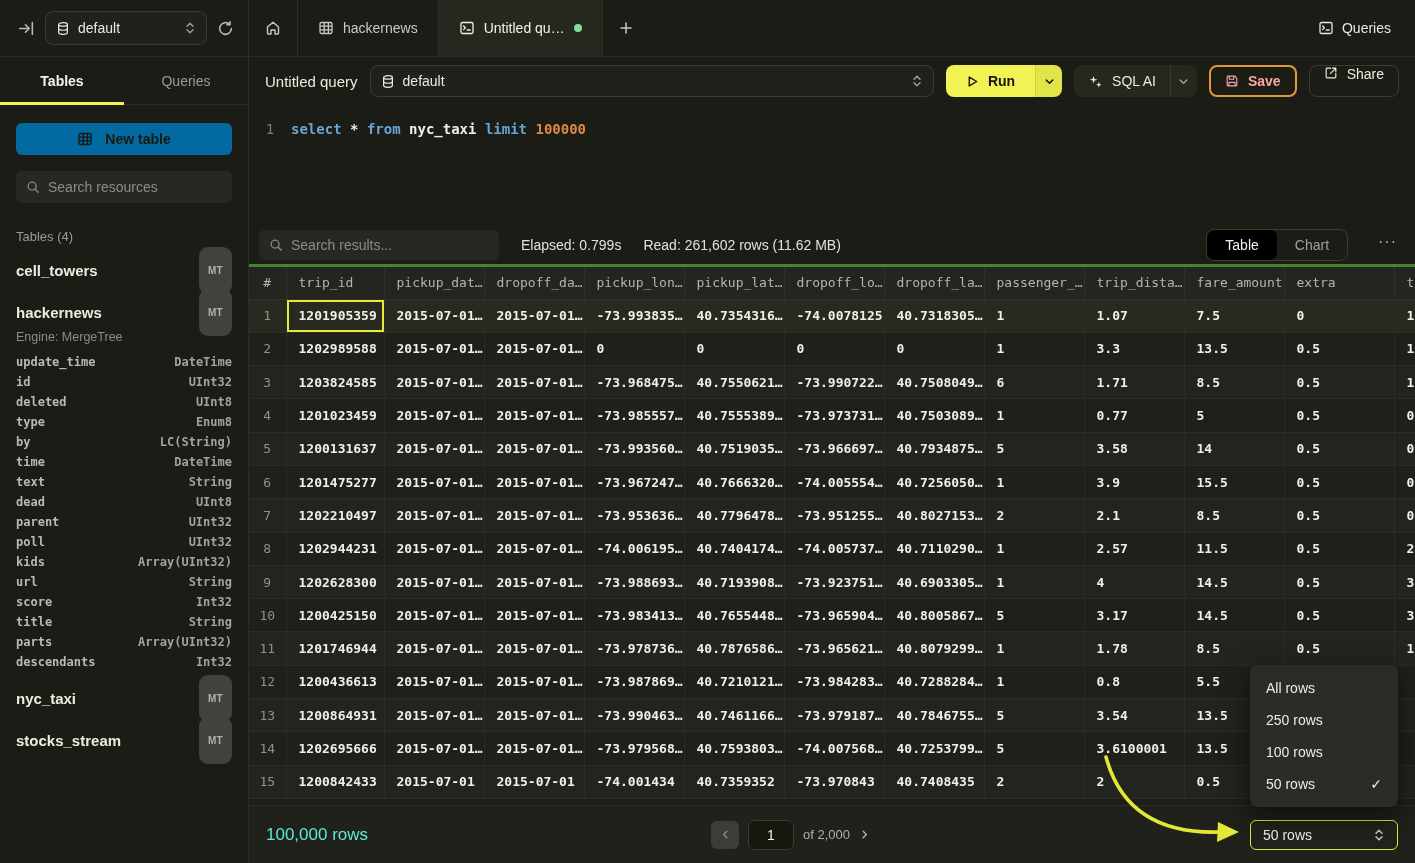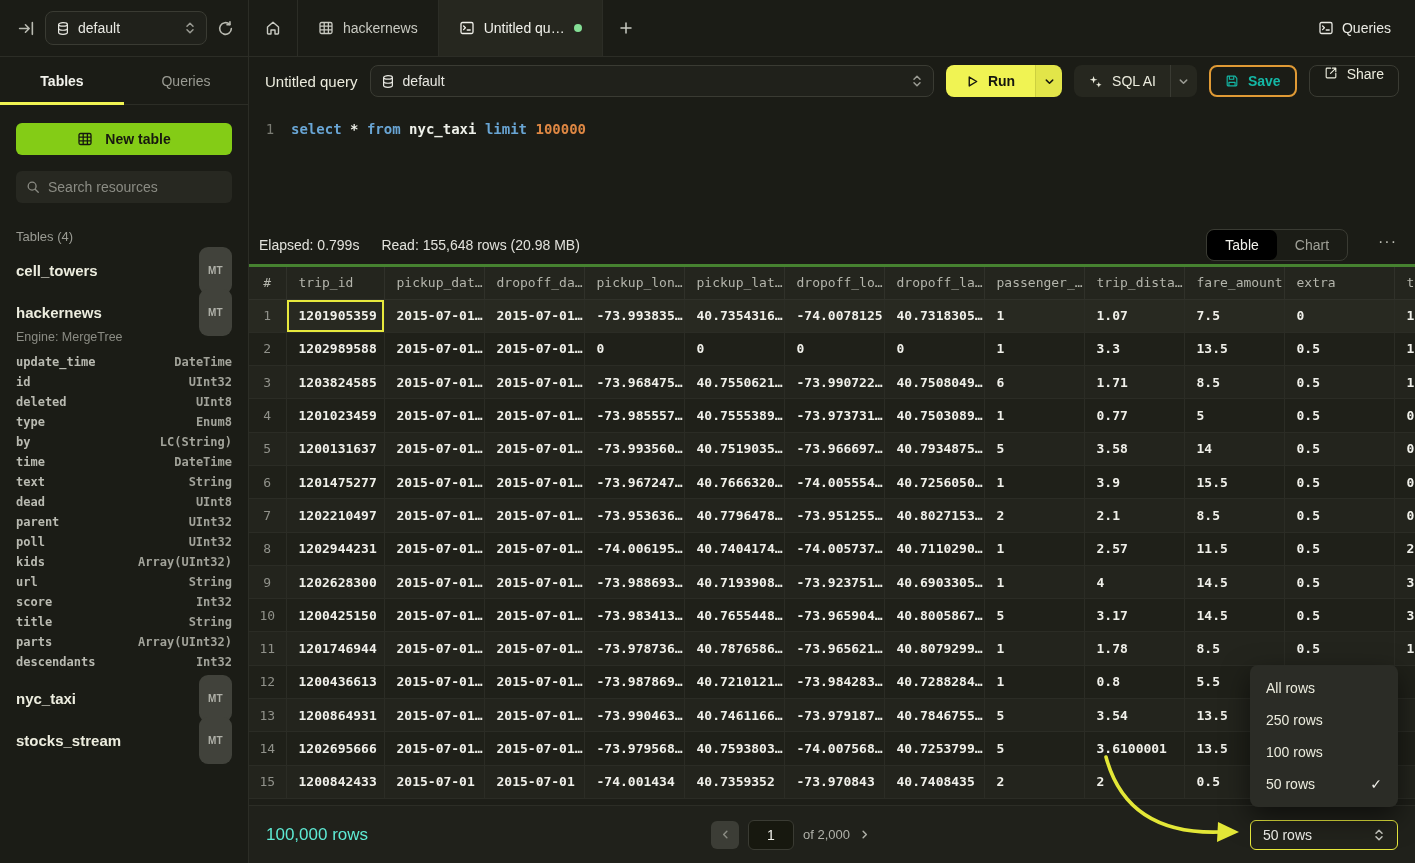--- a/index.html
+++ b/index.html
@@ -27,21 +27,21 @@
   .shell { display:flex; height:806px; }
   .sidebar { width:249px; flex:none; border-right:1px solid #2c2d26; display:flex; flex-direction:column; }
   .main { flex:1; display:flex; flex-direction:column; position:relative; min-width:0; }
 
   
   .side-tabs { height:48px; display:flex; border-bottom:1px solid #2c2d26; position:relative; flex:none; }
   .side-tab { flex:1; display:flex; align-items:center; justify-content:center; font-size:14px; color:#9a9b93; cursor:pointer; }
   .side-tab.active { color:#f2f2ec; font-weight:600; }
   .side-tabs .underline { position:absolute; left:0; bottom:-1px; width:50%; height:3px; background:#f0f353; }
   .side-body { padding:18px 16px; overflow:hidden; }
-  .new-table-btn { width:100%; height:32px; background:#84cc16; color:#17180f; border:none; border-radius:6px; font-size:14px; font-weight:700; display:flex; align-items:center; justify-content:center; gap:12px; cursor:pointer; font-family:inherit; }
+  .new-table-btn { width:100%; height:32px; background:#0369a1; color:#17180f; border:none; border-radius:6px; font-size:14px; font-weight:700; display:flex; align-items:center; justify-content:center; gap:12px; cursor:pointer; font-family:inherit; }
   .search-box { margin-top:16px; height:32px; background:#272821; border-radius:6px; display:flex; align-items:center; gap:8px; padding:0 10px; color:#8b8c84; }
   .search-box input { background:transparent; border:none; outline:none; color:#cfcfc8; font-size:14px; width:100%; font-family:inherit; }
   .search-box input::placeholder { color:#8b8c84; }
   .section-label { margin-top:26px; font-size:13px; color:#9a9b93; }
   .table-item { margin-top:10px; height:32px; display:flex; align-items:center; justify-content:space-between; cursor:pointer; }
   .table-item .tname { font-size:15px; font-weight:600; color:#ececе6; color:#ececde; }
   .badge { background:#41423b; color:#b0b1a9; font-size:10px; font-weight:700; border-radius:9px; padding:18px 9px; letter-spacing:.3px; }
   .engine-line { font-size:12.5px; color:#8b8c84; margin:2px 0 8px; }
   .schema-list { margin-bottom:6px; }
   .schema-row { display:flex; justify-content:space-between; height:20px; align-items:center; font-family:"DejaVu Sans Mono", monospace; font-size:12px;font-weight:bold; }
@@ -50,21 +50,21 @@
 
   
   .query-header { height:48px; flex:none; display:flex; align-items:center; padding:0 16px; gap:12px; }
   .query-title { font-size:15px; color:#ececde; margin-right:auto; }
   .qh-db { width:165px; height:32px; }
   .split-btn { display:flex; height:32px; border-radius:8px; overflow:hidden; cursor:pointer; }
   .run-main { background:#f0f353; color:#15160f; display:flex; align-items:center; gap:9px; padding:0 20px; font-weight:700; font-size:14px; }
   .run-caret { background:#e2e549; color:#15160f; width:27px; display:flex; align-items:center; justify-content:center; border-left:1px solid #cdd03f; }
   .ai-main { background:#26271f; color:#ececde; display:flex; align-items:center; gap:9px; padding:0 14px; font-size:14px; }
   .ai-caret { background:#26271f; color:#9a9b93; width:27px; display:flex; align-items:center; justify-content:center; border-left:1px solid #3a3b33; }
-  .save-btn { height:32px; border:2px solid #e09a35; background:transparent; color:#14b8a6; border-radius:8px; display:flex; align-items:center; gap:9px; padding:0 14px; font-size:14px; font-weight:600; cursor:pointer; font-family:inherit; }
+  .save-btn { height:32px; border:2px solid #e09a35; background:transparent; color:#fca5a5; border-radius:8px; display:flex; align-items:center; gap:9px; padding:0 14px; font-size:14px; font-weight:600; cursor:pointer; font-family:inherit; }
   .share-btn { height:32px; border:1px solid #3a3b33; background:transparent; color:#ececde; border-radius:8px; display:flex; align-items:flex-start; gap:9px; padding:0 14px; font-size:14px; cursor:pointer; font-family:inherit; }
 
   
   .editor { height:120px; flex:none; padding-top:16px; display:flex; font-family:"DejaVu Sans Mono", monospace; font-size:14px; cursor:text; }
   .gutter { width:42px; flex:none; text-align:center; color:#7a7b73; }
   .code-line { font-weight:600; }
   .tok-kw { color:#69a5d4; }
   .tok-plain { color:#eef0e9; font-weight:700; }
   .tok-num { color:#de8743; }
 
@@ -347,22 +347,29 @@
         <span>Share</span>
       </button>
     </div>
 
     <div class="editor">
       <div class="gutter">1</div>
       <div class="code-line" id="sql-line"><span class="tok-kw">select </span><span class="tok-plain">* </span><span class="tok-kw">from </span><span class="tok-plain">nyc_taxi </span><span class="tok-kw">limit </span><span class="tok-num">100000</span></div>
     </div>
 
     <div class="results-bar">
+      <div class="search-box results-search">
+        <svg class="ic" width="14" height="14" viewBox="0 0 16 16" fill="none" stroke="currentColor" stroke-width="1.5" stroke-linecap="round">
+            <circle cx="7" cy="7" r="4.5"></circle>
+            <path d="M10.5 10.5L14 14"></path>
+          </svg>
+        <input type="text" placeholder="Search results..." style="">
+      </div>
       <span class="stat">Elapsed: 0.799s</span>
-      <span class="stat">Read: 155,648 rows (20.98 MB)</span>
+      <span class="stat">Read: 261,602 rows (11.62 MB)</span>
       <div class="view-seg">
         <div class="seg active">Table</div>
         <div class="seg">Chart</div>
       </div>
       <button class="more-btn">···</button>
     </div>
 
     <div class="green-bar"></div>
 
     <div class="table-wrap">

